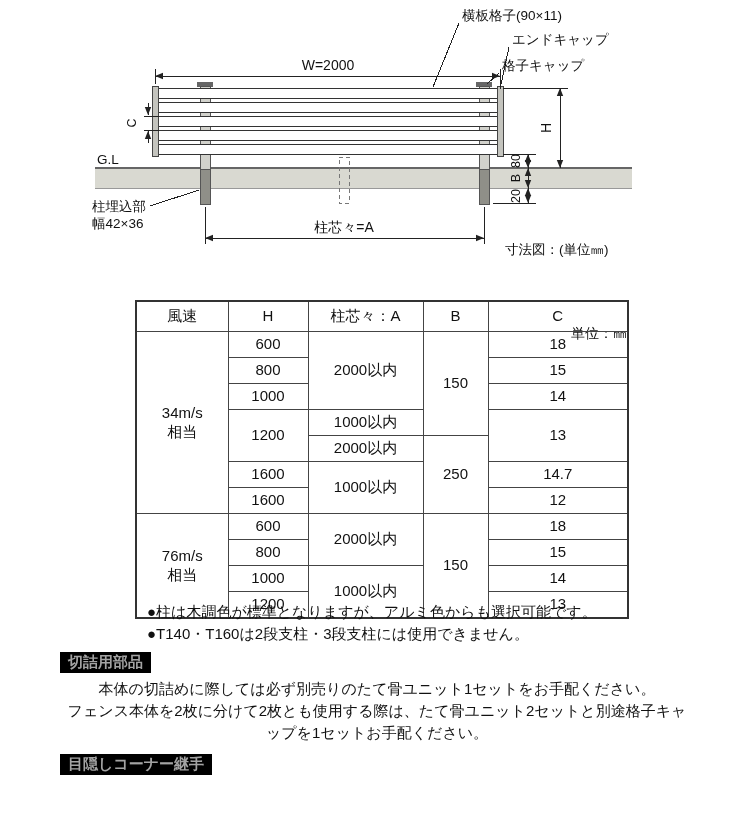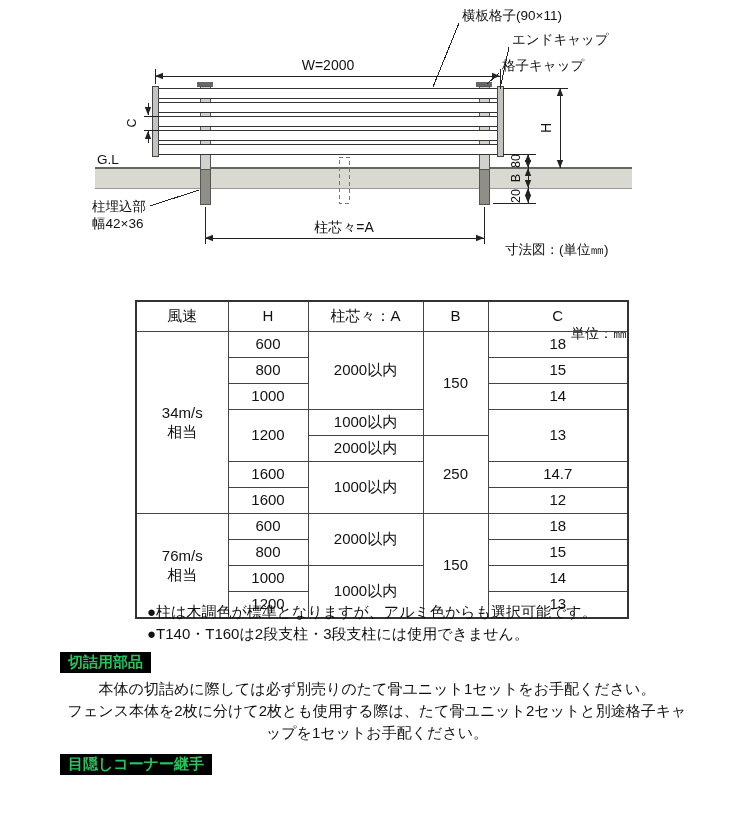--- a/index.html
+++ b/index.html
@@ -15,21 +15,21 @@
   table.spec{position:absolute;left:135px;top:300px;border-collapse:collapse;font-size:15px;border:2px solid #333;}
   table.spec th, table.spec td{
     border:1px solid #444;text-align:center;vertical-align:middle;
     padding:1px 6px;height:23px;font-weight:normal;white-space:pre-line;line-height:1.25;
   }
   table.spec th{height:27px;}
 
   .notes{position:absolute;left:147px;top:601px;font-size:15px;line-height:22px;}
 
   .sections{position:absolute;left:60px;top:652px;width:634px;font-size:15px;}
-  .sec-title{display:inline-block;background:#000;color:#22c55e;font-weight:bold;
+  .sec-title{display:inline-block;background:#000;color:#a3a3a3;font-weight:bold;
     padding:1px 8px 2px;line-height:18px;margin:0 0 2px 0;}
   .sec-body{margin:3px 0 10px 0;line-height:22px;white-space:pre-line;text-align:center;}
 </style>
 </head>
 <body>
 
 <div class="page">
 
   <div class="diagram-wrap">
     <svg width="740" height="268" viewBox="0 0 740 268">

